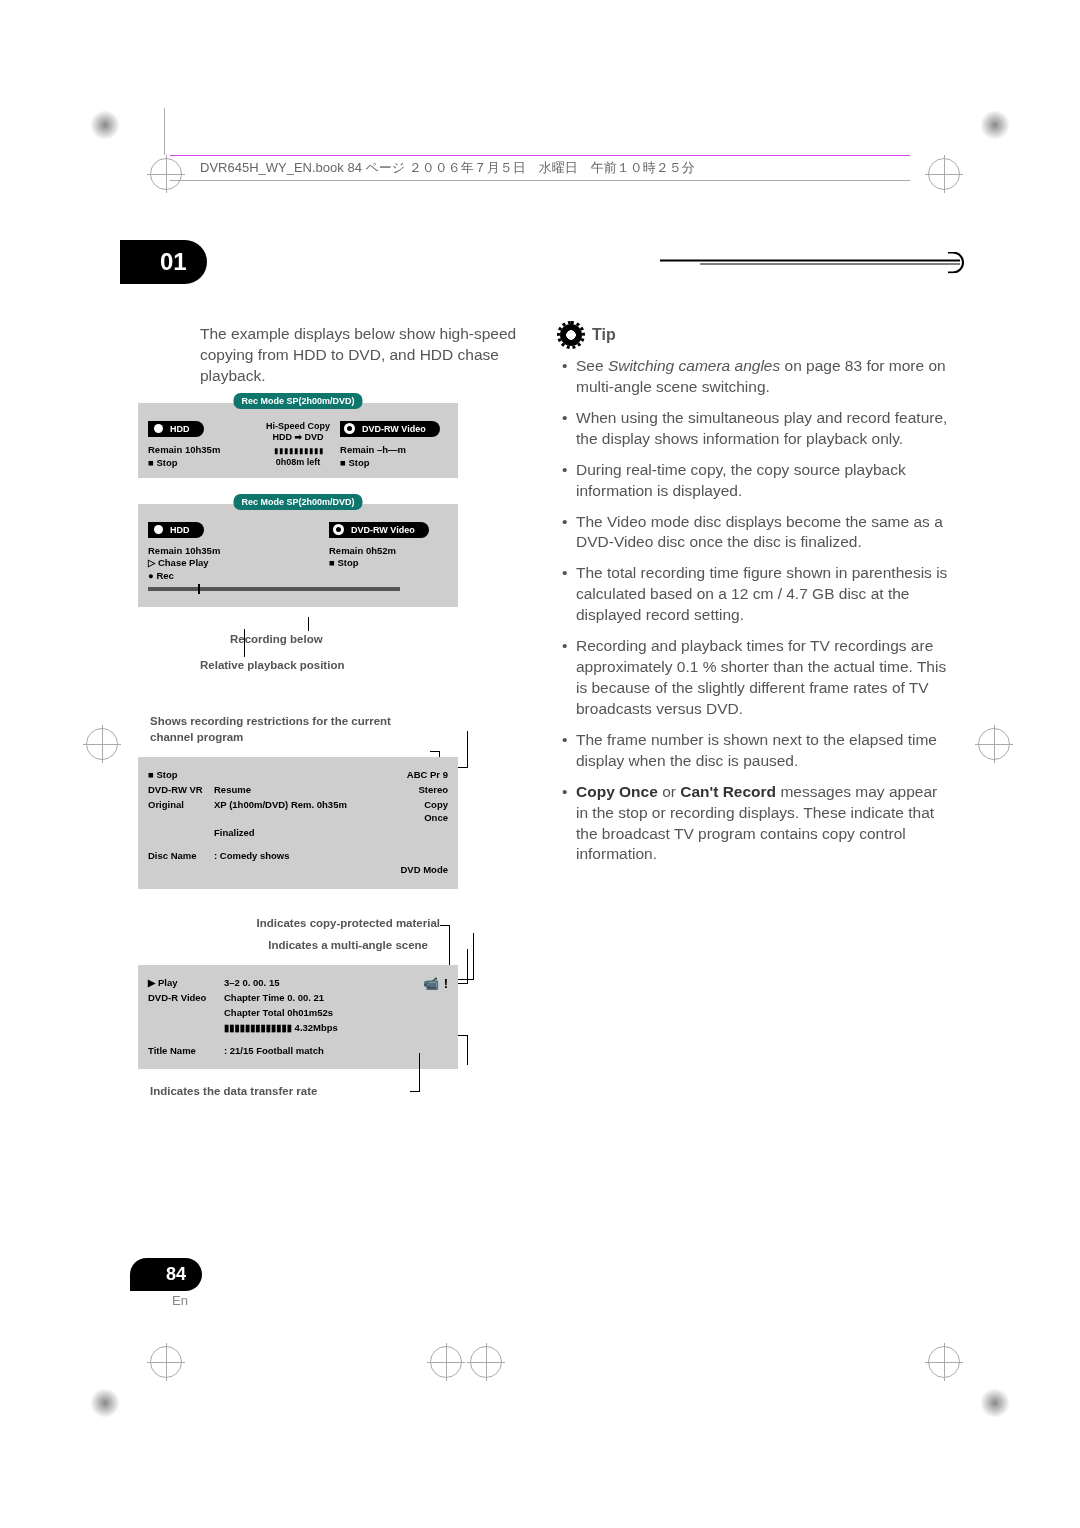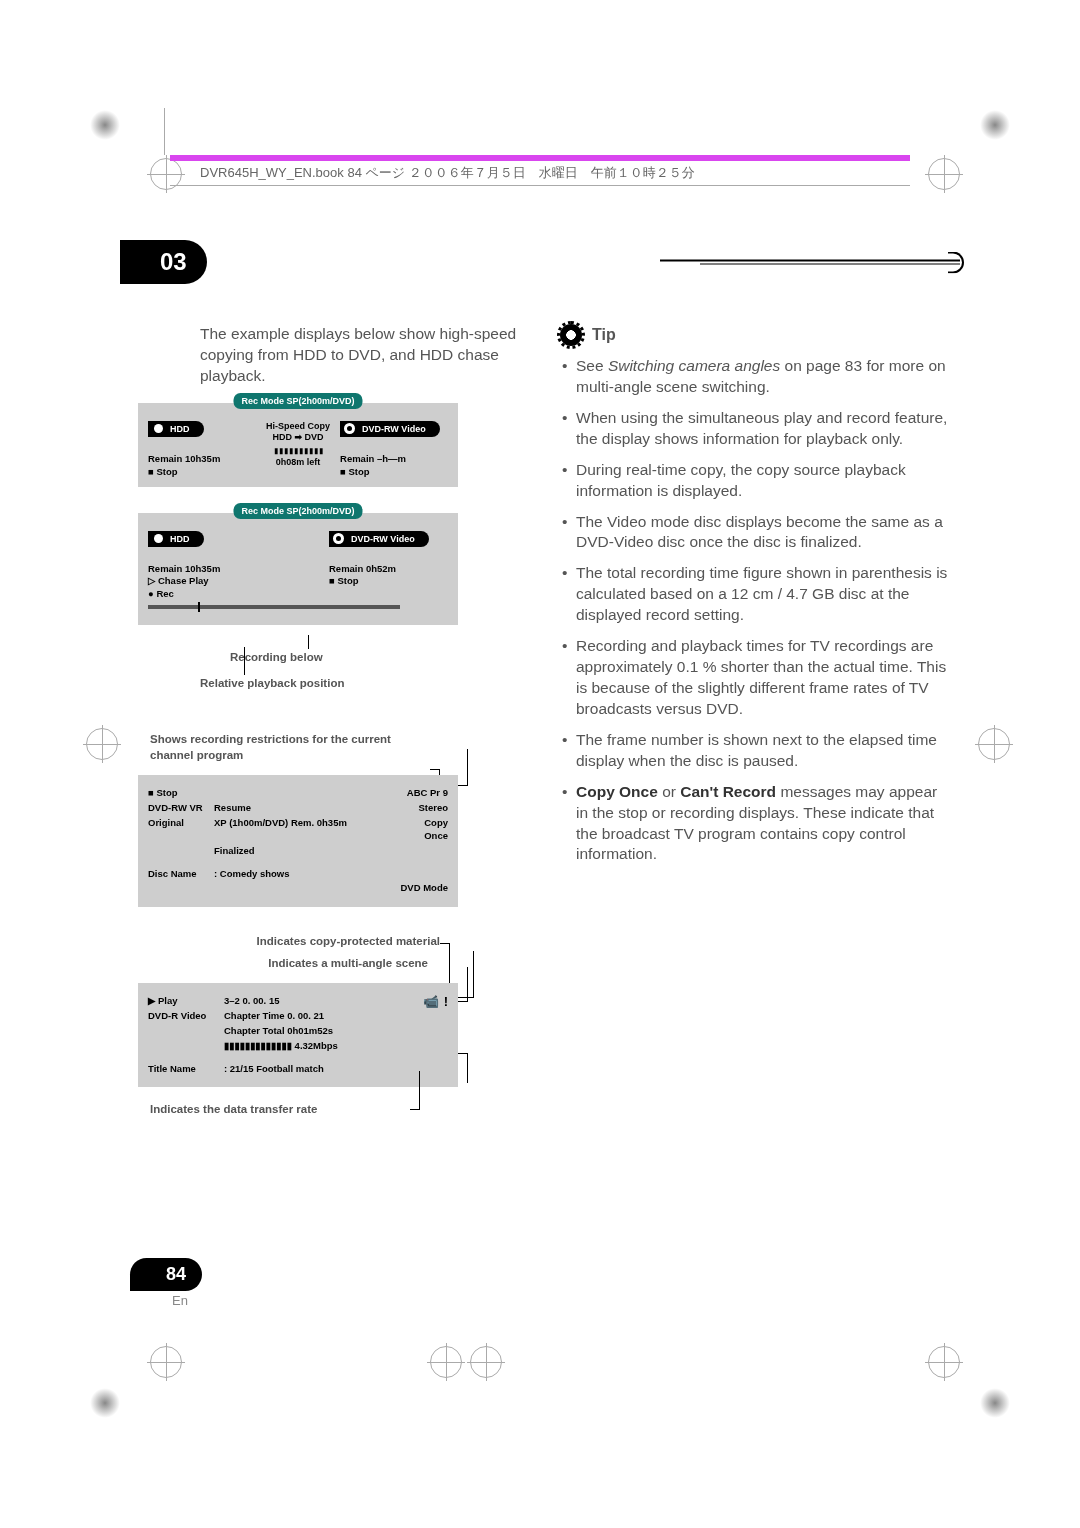--- a/index.html
+++ b/index.html
@@ -30,21 +30,21 @@
   .regmark.cross::before, .regmark.cross::after {
     content:'';position:absolute;background:#aaa;
   }
   .regmark.cross::before {left:50%;top:-4px;bottom:-4px;width:1px;}
   .regmark.cross::after {top:50%;left:-4px;right:-4px;height:1px;}
   .header-line {
     position: absolute;
     top: 155px;
     left: 170px;
     right: 170px;
-    border-top: 6px solid #d946ef;
+    border-top: 1px solid #d946ef;
     border-bottom: 1px solid #aaa;
     height: 24px;
     font-size: 13px;
     color: #666;
     display: flex;
     align-items: center;
     padding-left: 30px;
   }
   .stem-top {
     position: absolute;
@@ -115,21 +115,21 @@
     position: absolute;
     top: -10px;
     left: 50%;
     transform: translateX(-50%);
     background:#0f766e;color:#fff;font-size:9px;padding:2px 8px;border-radius:7px;
   }
   .drow {display:flex;align-items:flex-start;gap:6px;margin-top:10px;}
   .dside {flex:1;}
   .badge {
     display:inline-block;background:#000;color:#fff;font-size:9px;
-    padding:2px 14px 2px 22px;border-radius:0 10px 10px 0;position:relative;margin-bottom:16px;
+    padding:2px 14px 2px 22px;border-radius:0 10px 10px 0;position:relative;margin-bottom:7px;
   }
   .badge .dot{position:absolute;left:6px;top:3px;width:9px;height:9px;border-radius:50%;background:#fff;}
   .badge .disc{position:absolute;left:4px;top:2px;width:11px;height:11px;border-radius:50%;background:#fff;}
   .badge .disc::after{content:'';position:absolute;inset:3px;border-radius:50%;background:#000;}
   .dline{font-size:9.5px;line-height:1.35;}
   .midbox{text-align:center;font-size:9px;line-height:1.3;padding:0 4px;}
   .hatch{font-family:monospace;letter-spacing:-1px;font-size:10px;}
   .pbar{height:4px;background:#555;margin:4px 48px 0 0;position:relative;}
   .pbar .marker{position:absolute;left:20%;top:-3px;width:2px;height:10px;background:#000;}
   .callout {
@@ -188,21 +188,21 @@
 <div class="regmark cross" style="bottom:150px;right:120px;"></div>
 <div class="regmark burst" style="bottom:110px;right:70px;"></div>
 
 <div class="stem-top"></div>
 <div class="header-line">
   <span>DVR645H_WY_EN.book  84 ページ  ２００６年７月５日　水曜日　午前１０時２５分</span>
 </div>
 
 <div class="content">
   <div class="section-header">
-    <div class="pill">03</div>
+    <div class="pill">01</div>
     <div class="line-decor">
       <div class="l1"></div>
         <div class="l2"></div>
         <div class="cap"></div>
     </div>
   </div>
 
   <div class="cols">
     <div class="leftcol">
       <p class="intro">The example displays below show high-speed copying from HDD to DVD, and HDD chase playback.</p>

